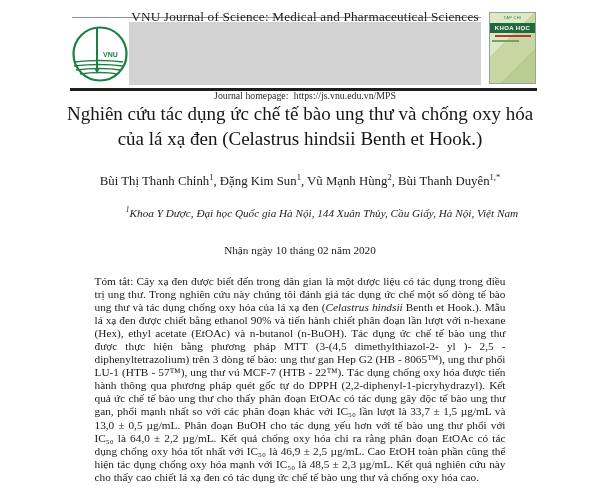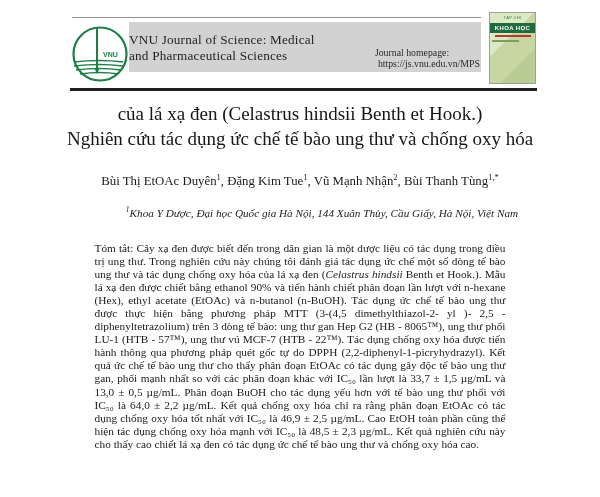--- a/index.html
+++ b/index.html
@@ -17,23 +17,23 @@
   .top-rule {
     position: absolute; left: 72px; top: 17px;
     width: 409px; height: 1px; background: #8f8f8f;
   }
   .logo-wrap {
     position: absolute; left: 70px; top: 23px;
     width: 60px; height: 62px;
   }
   .banner {
     position: absolute; left: 129px; top: 22px;
-    width: 352px; height: 50px;
+    width: 352px; height: 63px;
     background: #d2d2d2;
-    display: flex; align-items: center; justify-content: center; gap: 43px;
+    display: flex; flex-direction: column; align-items: center; justify-content: center; gap: 43px;
   }
   .journal-name {
     font-size: 13.2px; color: #1f1f1f; letter-spacing: 0.2px;
     margin-top: 2px;
   }
   .homepage-line {
     font-size: 9.8px; color: #2a2a2a; margin-top: 22px;
   }
   .homepage-line .url { margin-left: 3px; }
 
@@ -132,31 +132,32 @@
     </div>
     <div class="cover-redline"></div>
     <div class="cover-smallrow"></div>
   </div>
 
   <div class="thick-rule"></div>
 
   <div class="main">
 
     <div class="article-title">
+      <div>Nghiên cứu tác dụng ức chế tế bào ung thư và chống oxy hóa</div>
       <div>của lá xạ đen (Celastrus hindsii Benth et Hook.)</div>
-      <div>Nghiên cứu tác dụng ức chế tế bào ung thư và chống oxy hóa</div>
     </div>
 
     <div class="authors">
-      <span><span>Bùi Thị EtOAc Duyên</span><sup>1</sup><span>, </span></span><span><span>Đặng Kim Tue</span><sup>1</sup><span>, </span></span><span><span>Vũ Mạnh Nhận</span><sup>2</sup><span>, </span></span><span><span>Bùi Thanh Tùng</span><sup>1,*</sup></span>
+      <span><span>Bùi Thị Thanh Chỉnh</span><sup>1</sup><span>, </span></span><span><span>Đặng Kim Sun</span><sup>1</sup><span>, </span></span><span><span>Vũ Mạnh Hùng</span><sup>2</sup><span>, </span></span><span><span>Bùi Thanh Duyên</span><sup>1,*</sup></span>
     </div>
 
     <div class="affils">
       <div><sup>1</sup><span>Khoa Y Dược, Đại học Quốc gia Hà Nội, 144 Xuân Thủy, Cầu Giấy, Hà Nội, Việt Nam</span></div>
     </div>
 
     <div class="dates">
+      <div>Nhận ngày 10 tháng 02 năm 2020</div>
     </div>
 
     <p class="abstract"><span class="seg-bold">Tóm tắt: </span><span>Cây xạ đen được biết đến trong dân gian là một dược liệu có tác dụng trong điều trị ung thư. Trong nghiên cứu này chúng tôi đánh giá tác dụng ức chế một số dòng tế bào ung thư và tác dụng chống oxy hóa của lá xạ đen (</span><span class="seg-italic">Celastrus hindsii</span><span> Benth et Hook.). Mẫu lá xạ đen được chiết bằng ethanol 90% và tiến hành chiết phân đoạn lần lượt với n-hexane (Hex), ethyl acetate (EtOAc) và n-butanol (n-BuOH). Tác dụng ức chế tế bào ung thư được thực hiện bằng phương pháp MTT (3-(4,5 dimethylthiazol-2- yl )- 2,5 - diphenyltetrazolium) trên 3 dòng tế bào: ung thư gan Hep G2 (HB - 8065™), ung thư phổi LU-1 (HTB - 57™), ung thư vú MCF-7 (HTB - 22™). Tác dụng chống oxy hóa được tiến hành thông qua phương pháp quét gốc tự do DPPH (2,2-diphenyl-1-picryhydrazyl). Kết quả ức chế tế bào ung thư cho thấy phân đoạn EtOAc có tác dụng gây độc tế bào ung thư gan, phổi mạnh nhất so với các phân đoạn khác với IC₅₀ lần lượt là 33,7 ± 1,5 µg/mL và 13,0 ± 0,5 µg/mL. Phân đoạn BuOH cho tác dụng yếu hơn với tế bào ung thư phổi với IC₅₀ là 64,0 ± 2,2 µg/mL. Kết quả chống oxy hóa chỉ ra rằng phân đoạn EtOAc có tác dụng chống oxy hóa tốt nhất với IC₅₀ là 46,9 ± 2,5 µg/mL. Cao EtOH toàn phần cũng thể hiện tác dụng chống oxy hóa mạnh với IC₅₀ là 48,5 ± 2,3 µg/mL. Kết quả nghiên cứu này cho thấy cao chiết lá xạ đen có tác dụng ức chế tế bào ung thư và chống oxy hóa cao.</span></p>
 
   </div>
 </div>
 
 </body></html>

